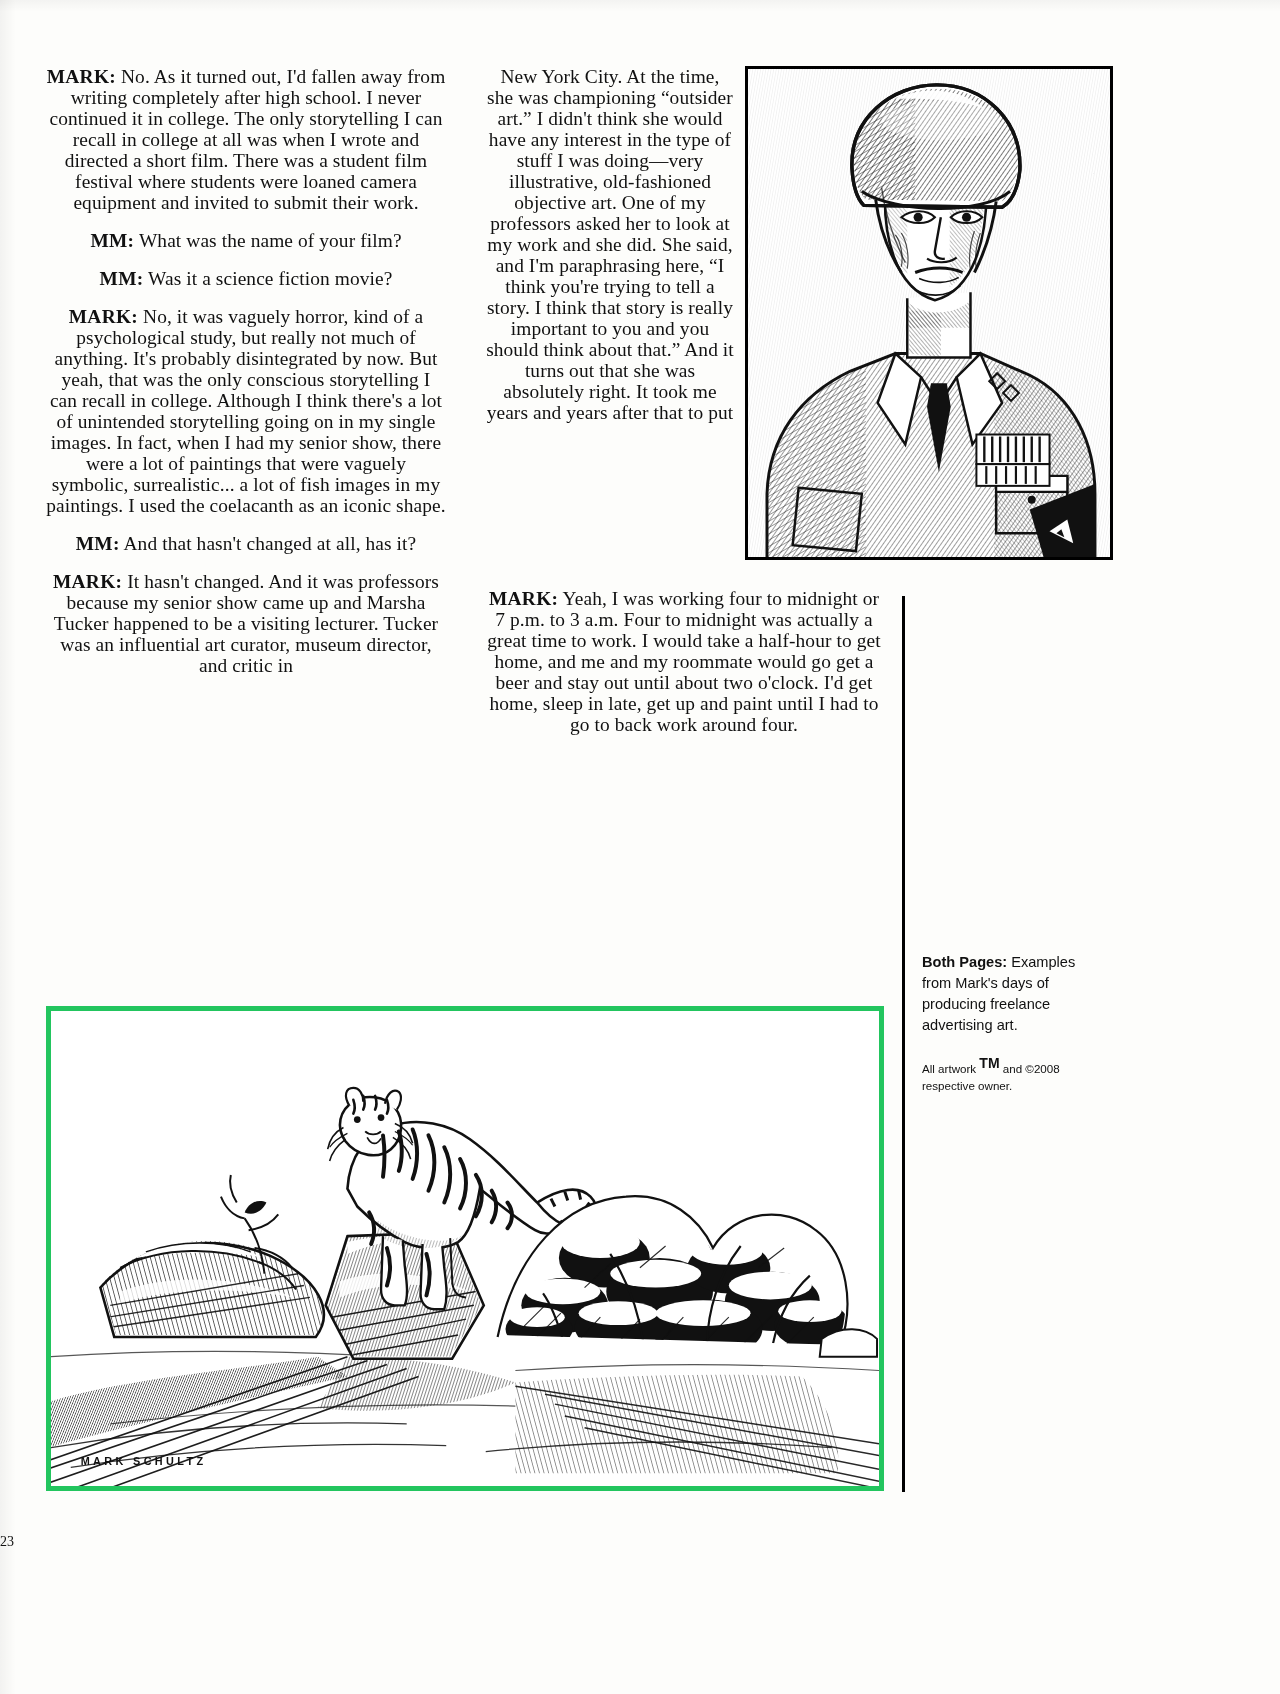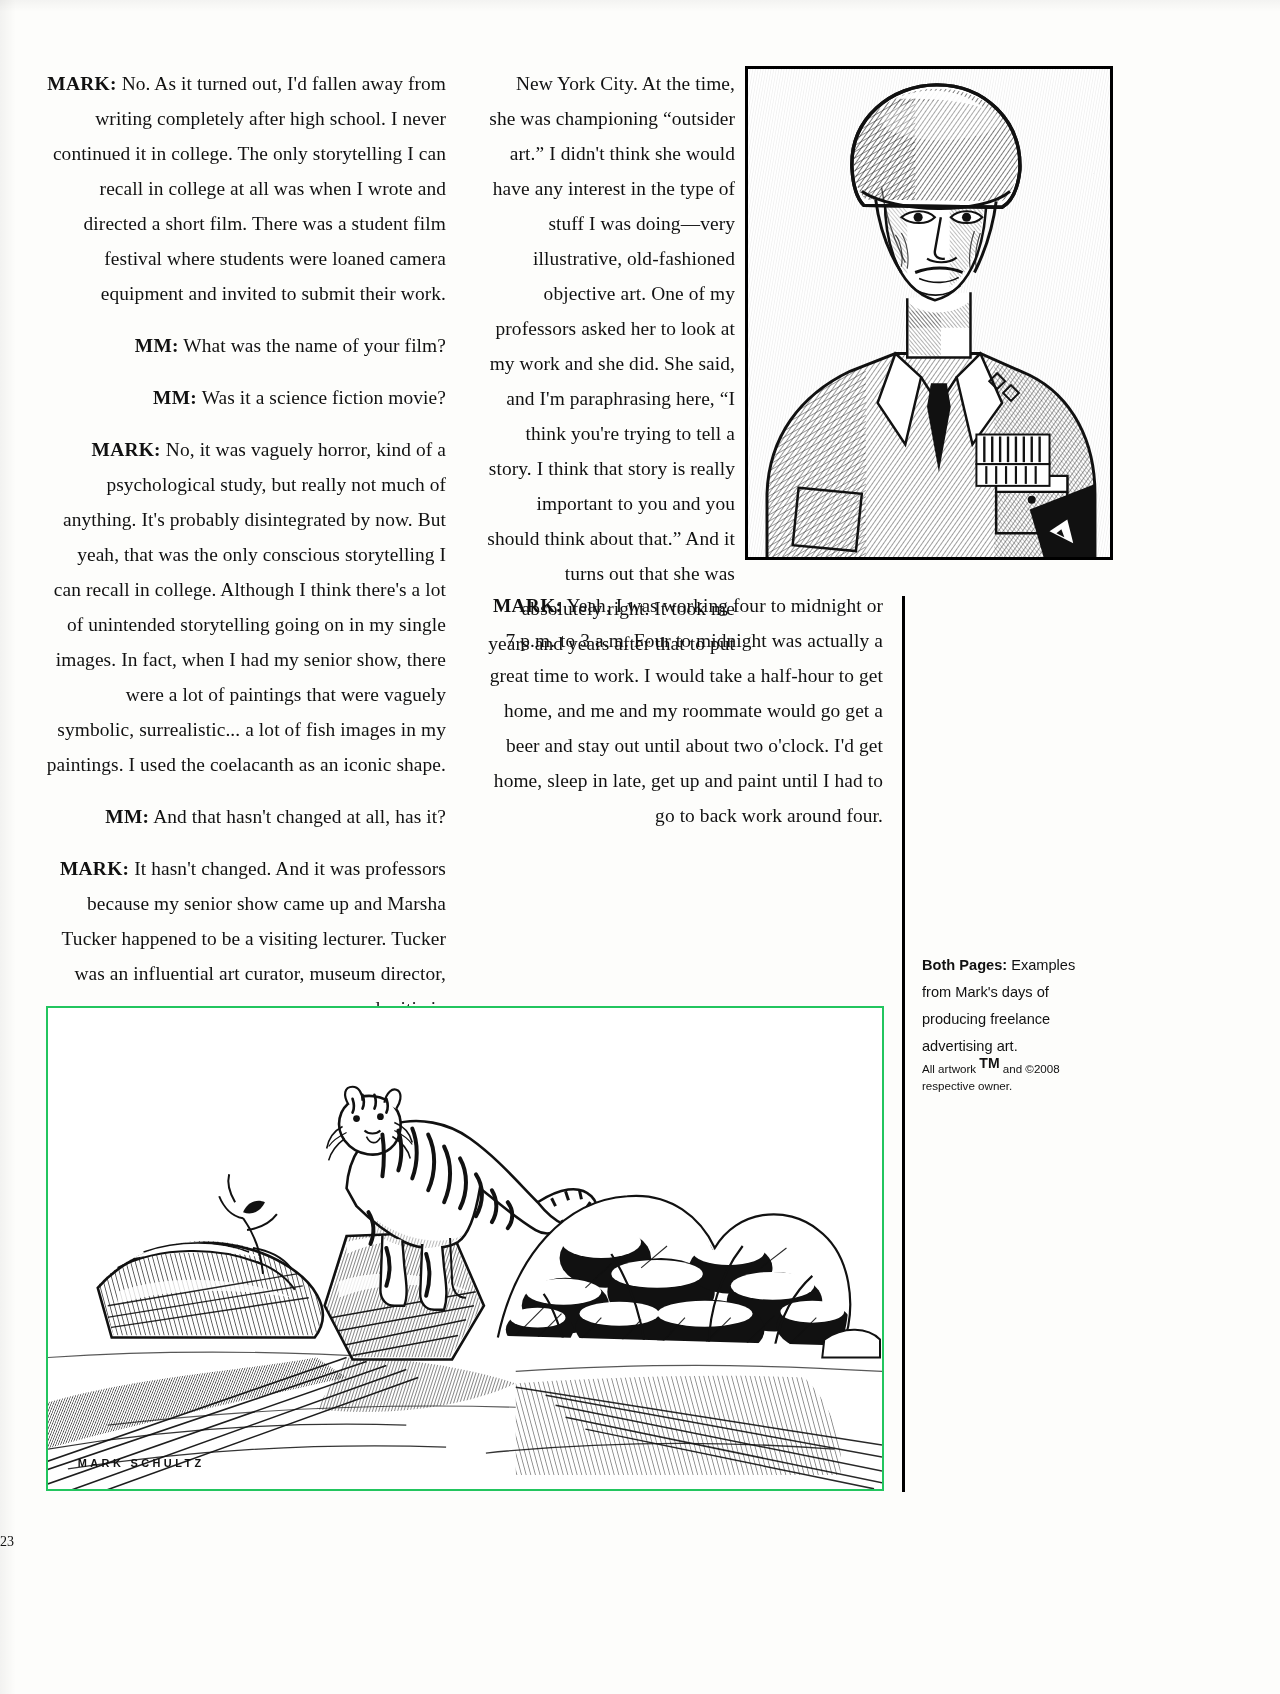--- a/index.html
+++ b/index.html
@@ -17,23 +17,23 @@
   #page {
     position:absolute; inset:0;
     background:#fdfdfb;
   }
 
   
   .col {
     position:absolute;
     font-family:"Liberation Serif", serif;
     font-size:19.4px;
-    line-height:35px;
+    line-height:21px;
     color:#111;
-    text-align:right;
+    text-align:center;
     letter-spacing:0.1px;
   }
   .col p { margin:0 0 17px 0; }
   .col p:last-child { margin-bottom:0; }
   .spk { font-weight:bold; letter-spacing:0.3px; }
 
   #col1 { left:46px; top:66px; width:400px; }
 
   
   #col2-top { left:485px; top:66px; width:250px; }
@@ -48,40 +48,40 @@
     background:#ffffff;
     overflow:hidden;
   }
   #soldier-frame svg { display:block; width:100%; height:100%; }
 
   
   #tiger-frame {
     position:absolute;
     left:46px; top:1006px;
     width:838px; height:485px;
-    border:2px solid #22c55e;
+    border:5px solid #22c55e;
     background:#ffffff;
     overflow:hidden;
   }
   #tiger-frame svg { display:block; width:100%; height:100%; }
 
   
   #sidebar-rule {
     position:absolute;
     left:902px; top:596px;
     width:3px; height:896px;
     background:#000;
   }
   #sidebar-caption {
     position:absolute;
     left:922px; top:952px;
     width:186px;
     font-family:"Liberation Sans", sans-serif;
     font-size:14.6px;
-    line-height:27px;
+    line-height:21px;
     color:#111;
   }
   #sidebar-caption .cap-lead { font-weight:bold; }
   #sidebar-credit {
     position:absolute;
     left:922px; top:1055px;
     width:186px;
     font-family:"Liberation Sans", sans-serif;
     font-size:11.6px;
     line-height:17.5px;

